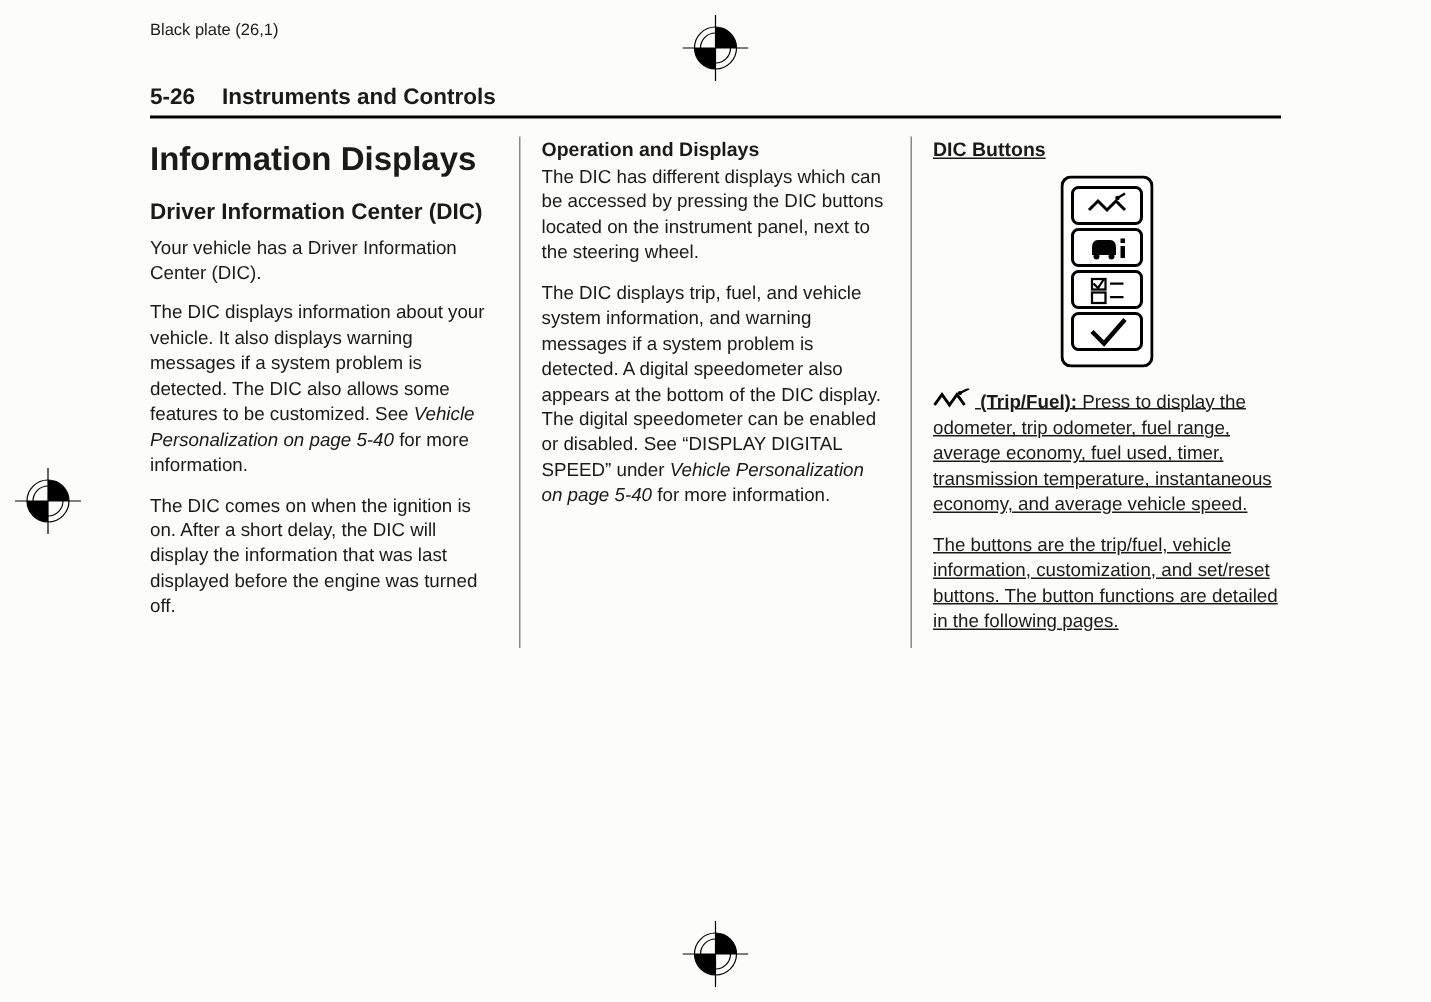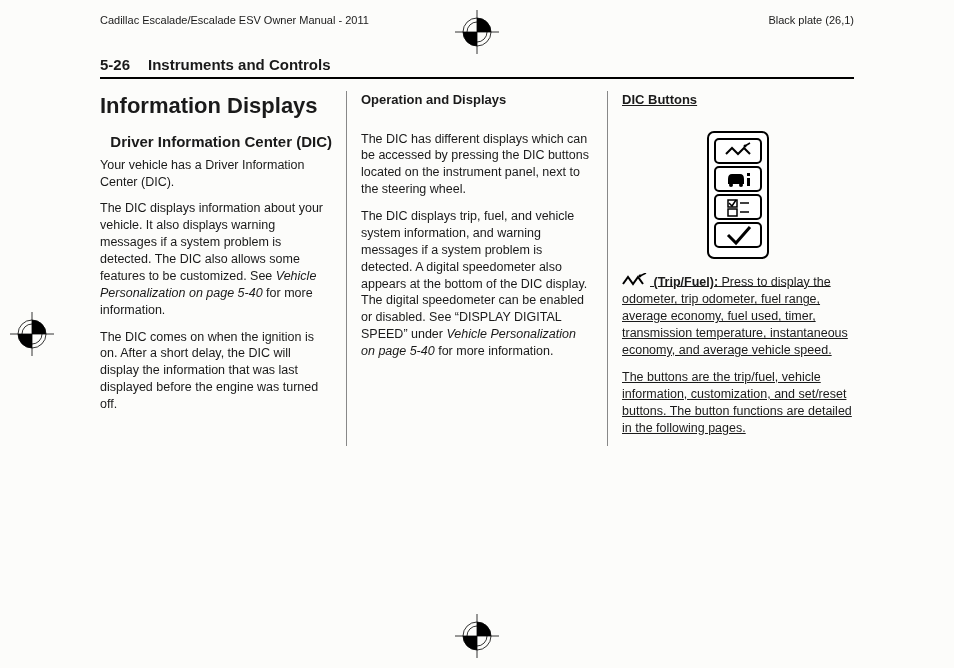--- a/index.html
+++ b/index.html
@@ -57,37 +57,36 @@
     .col {
       flex: 1;
       padding: 0 14px;
       font-size: 12.5px;
       line-height: 1.35;
     }
     .col:first-child { padding-left: 0; border-right: 1px solid #888; }
     .col:nth-child(2) { border-right: 1px solid #888; }
     .col:last-child { padding-right: 0; text-decoration: underline; }
     .h1 { font-size: 22px; font-weight: bold; margin-bottom: 12px; }
-    .h2 { font-size: 15px; font-weight: bold; margin-bottom: 6px; line-height: 1.2; text-align: right; }
-    .h3 { font-size: 13px; font-weight: bold; margin-bottom: 22px; }
+    .h2 { font-size: 15px; font-weight: bold; margin-bottom: 6px; line-height: 1.2; }
+    .h3 { font-size: 13px; font-weight: bold; margin-bottom: 1px; }
     p { margin-bottom: 10px; }
     .ital { font-style: italic; }
     .dic-panel {
       margin: 8px auto 14px auto;
       width: 62px;
     }
     .dic-panel svg { display: block; }
     .inline-icon { display: inline-block; vertical-align: middle; margin-right: 2px; }
     .bold { font-weight: bold; }
   </style>
 </head>
 <body>
 
 <div class="top-bar">
-  <span class="top-left">Cadillac Escalade/Escalade ESV Owner Manual - 2011</span>
   <span class="top-right">Black plate (26,1)</span>
 </div>
 
 <div class="reg-mark">
   <svg width="44" height="44" viewBox="0 0 44 44">
     <line x1="22" y1="0" x2="22" y2="44" stroke="#000" stroke-width="0.8"></line>
     <line x1="0" y1="22" x2="44" y2="22" stroke="#000" stroke-width="0.8"></line>
     <circle cx="22" cy="22" r="10" fill="none" stroke="#000" stroke-width="0.8"></circle>
     <circle cx="22" cy="22" r="14" fill="none" stroke="#000" stroke-width="0.8"></circle>
     <path d="M22 8 A14 14 0 0 1 36 22 L22 22 Z" fill="#000"></path>

